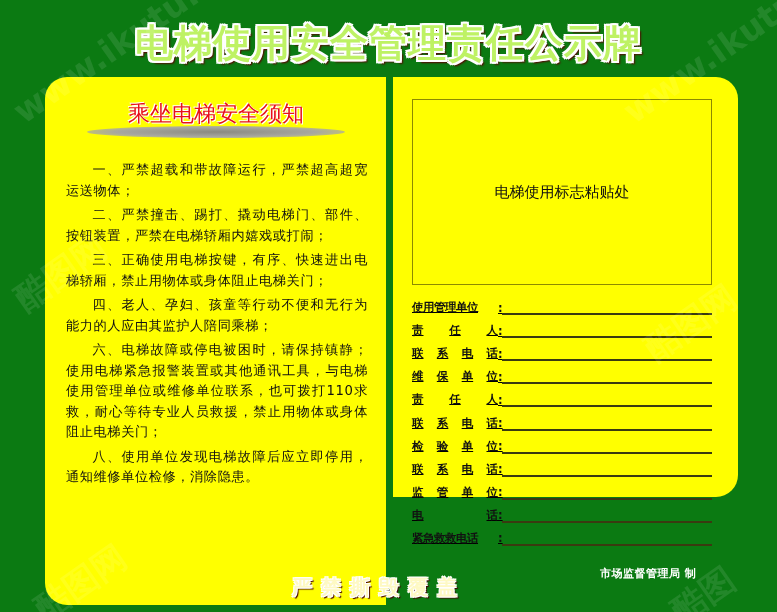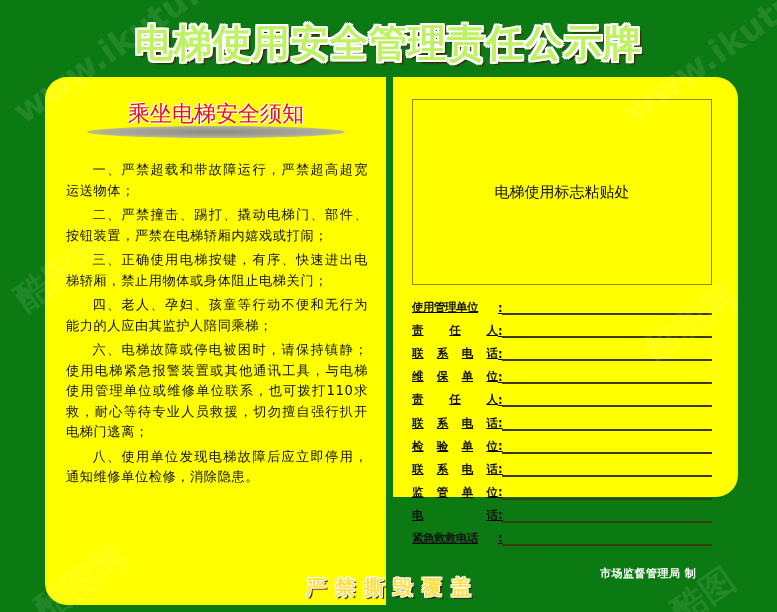--- a/index.html
+++ b/index.html
@@ -66,24 +66,24 @@
       width: 86px; font-size: 11.5px; font-weight: bold; color: #111;
       display: flex; justify-content: space-between; white-space: nowrap;
     }
     .form-label .ch { display: inline-block; }
     .form-colon { font-size: 11.5px; font-weight: bold; color: #111; width: 6px; }
     .form-line {
       position: absolute; left: 90px; right: 0; bottom: 4px;
       border-bottom: 2px solid #3a3a10;
     }
     .footer-warning {
-      position: absolute; left: 288px; top: 574px; width: 210px;
+      position: absolute; left: 274px; top: 574px; width: 210px;
       text-align: center; font-size: 20px; font-weight: bold;
       letter-spacing: 9px;
-      color: #fde047;
+      color: #fef9c3;
       text-shadow: -1px -1px 0 #fff, 1px -1px 0 #fff, -1px 1px 0 #fff, 1px 1px 0 #fff, 2px 2px 1px #400;
     }
     .footer-issuer {
       position: absolute; left: 600px; top: 566px;
       font-size: 11px; color: #fff; letter-spacing: 0.5px; font-weight: bold;
     }
     .watermark {
       position: absolute; color: rgba(255,255,255,0.10);
       font-size: 34px; font-weight: bold; transform: rotate(-35deg);
       pointer-events: none;
@@ -97,21 +97,21 @@
 <div class="panel panel-left">
   <div class="notice-heading-wrap">
     <div class="notice-heading-shadow"></div>
     <div class="notice-heading">乘坐电梯安全须知</div>
   </div>
   <div class="notice-body">
     <p class="notice-item">一、严禁超载和带故障运行，严禁超高超宽运送物体；</p>
     <p class="notice-item">二、严禁撞击、踢打、撬动电梯门、部件、按钮装置，严禁在电梯轿厢内嬉戏或打闹；</p>
     <p class="notice-item">三、正确使用电梯按键，有序、快速进出电梯轿厢，禁止用物体或身体阻止电梯关门；</p>
     <p class="notice-item">四、老人、孕妇、孩童等行动不便和无行为能力的人应由其监护人陪同乘梯；</p>
-    <p class="notice-item">六、电梯故障或停电被困时，请保持镇静；使用电梯紧急报警装置或其他通讯工具，与电梯使用管理单位或维修单位联系，也可拨打110求救，耐心等待专业人员救援，切勿擅自强行扒开电梯门逃离；</p>
+    <p class="notice-item">六、电梯故障或停电被困时，请保持镇静；使用电梯紧急报警装置或其他通讯工具，与电梯使用管理单位或维修单位联系，也可拨打110求救，耐心等待专业人员救援，禁止用物体或身体阻止电梯关门；</p>
     <p class="notice-item">八、使用单位发现电梯故障后应立即停用，通知维修单位检修，消除隐患。</p>
   </div>
 </div>
 
 <div class="panel panel-right">
   <div class="sticker-box">
     <span class="sticker-label">电梯使用标志粘贴处</span>
   </div>
 
   <div class="form" id="form">

